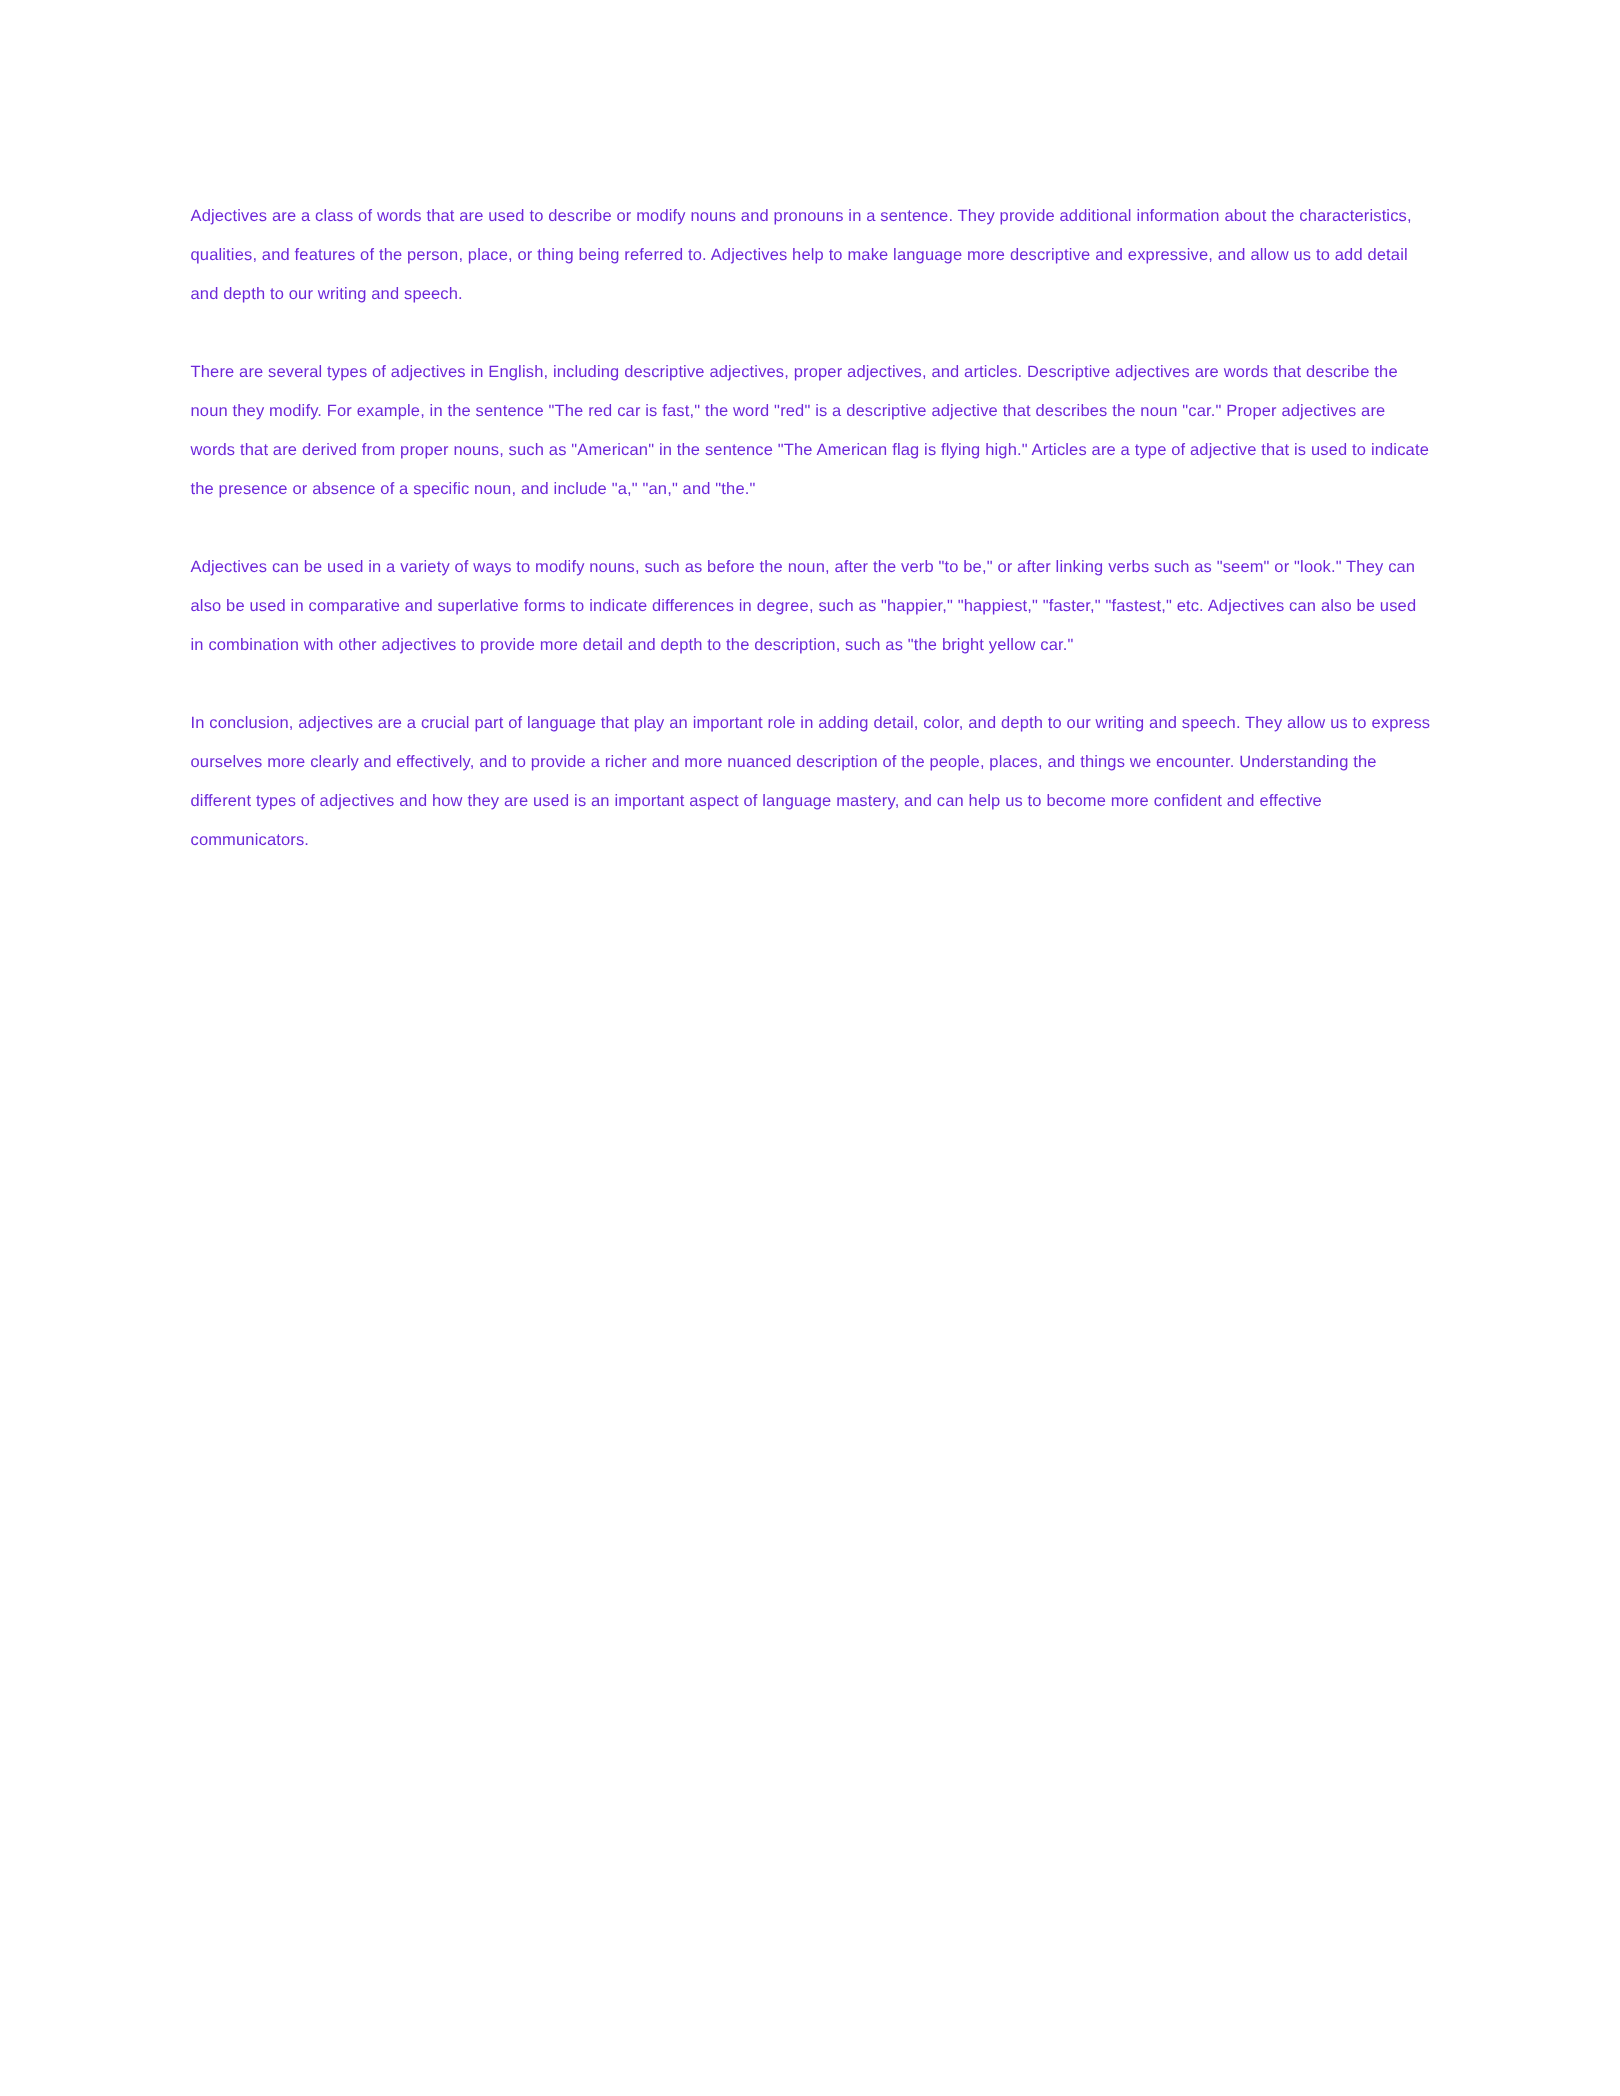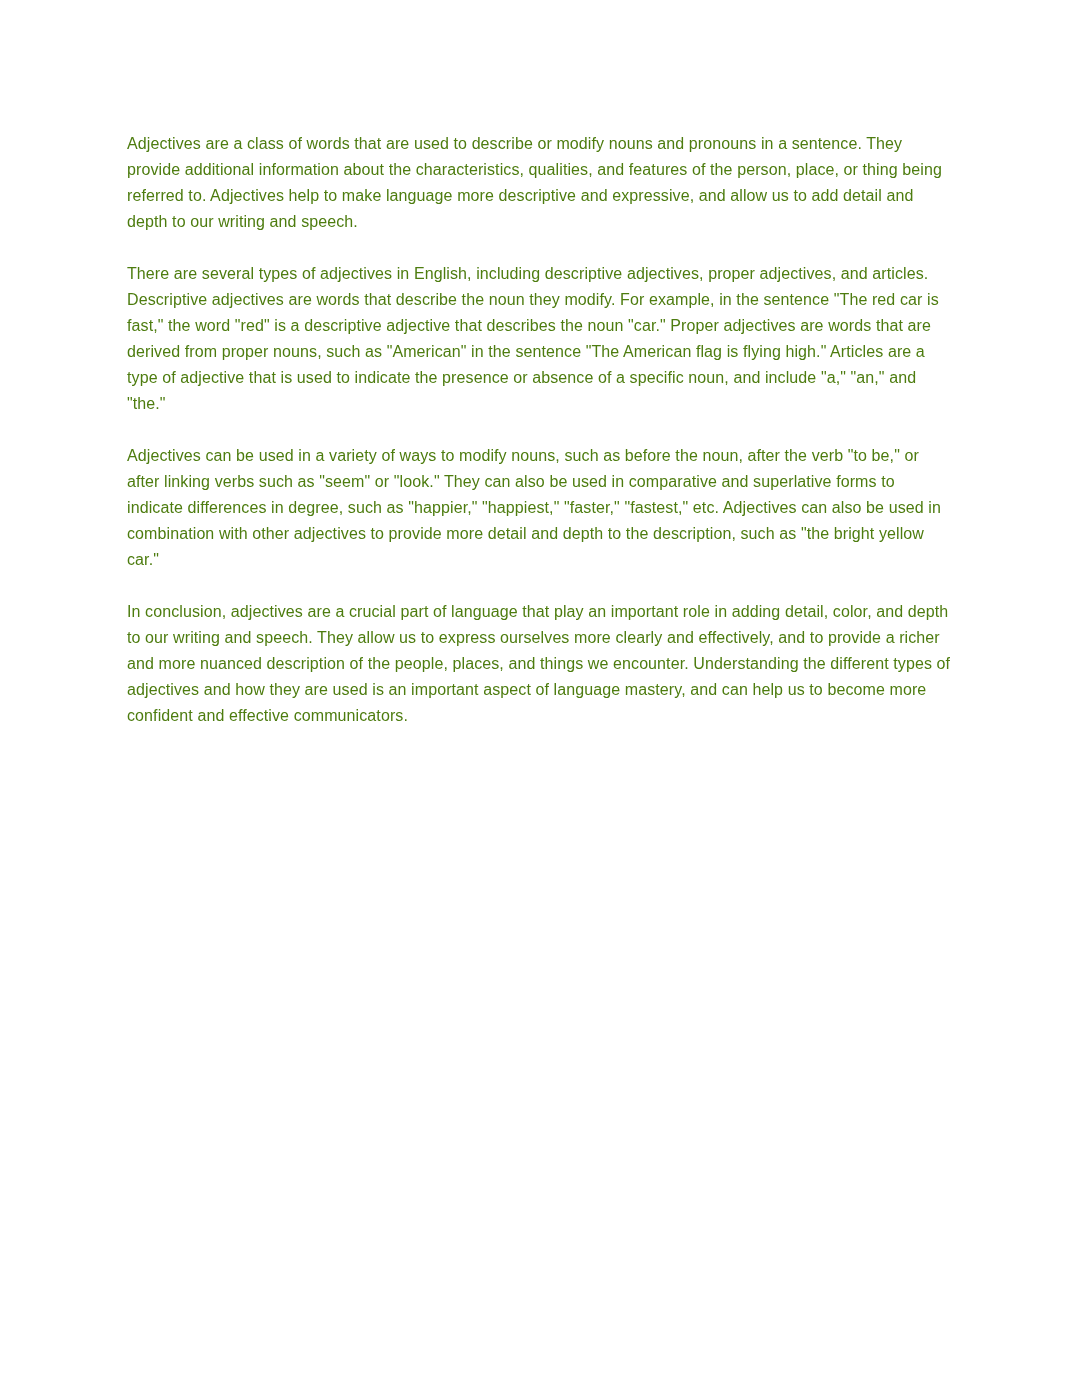--- a/index.html
+++ b/index.html
@@ -17,24 +17,24 @@
     overflow: hidden;
   }
   .doc-content {
     position: absolute;
     top: 131px;
     left: 127px;
     width: 828px;
     color: #1a1a1a;
   }
   .doc-content p {
-    font-size: 16px;
+    font-size: 11px;
     line-height: 26px;
     letter-spacing: 0.1px;
-    color: #4d7c0f;
+    color: #6d28d9;
     margin-bottom: 26px;
     white-space: pre-wrap;
   }
 </style>
 </head>
 <body>
 
 <div class="page">
   <div class="doc-content">
     <p>Adjectives are a class of words that are used to describe or modify nouns and pronouns in a sentence. They provide additional information about the characteristics, qualities, and features of the person, place, or thing being referred to. Adjectives help to make language more descriptive and expressive, and allow us to add detail and depth to our writing and speech.</p>

